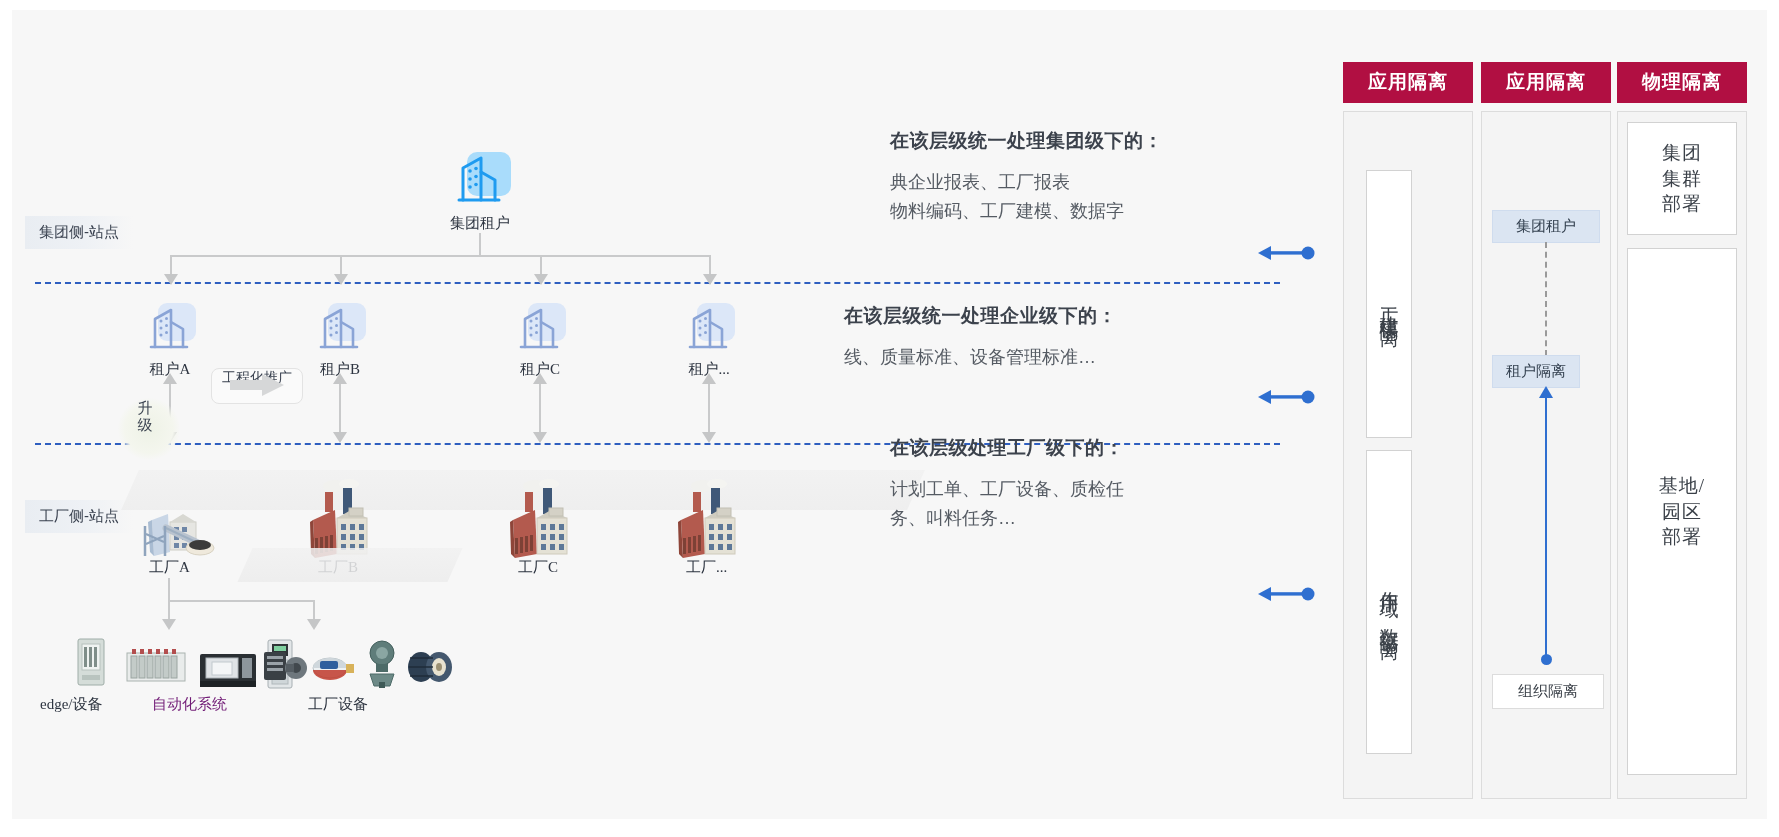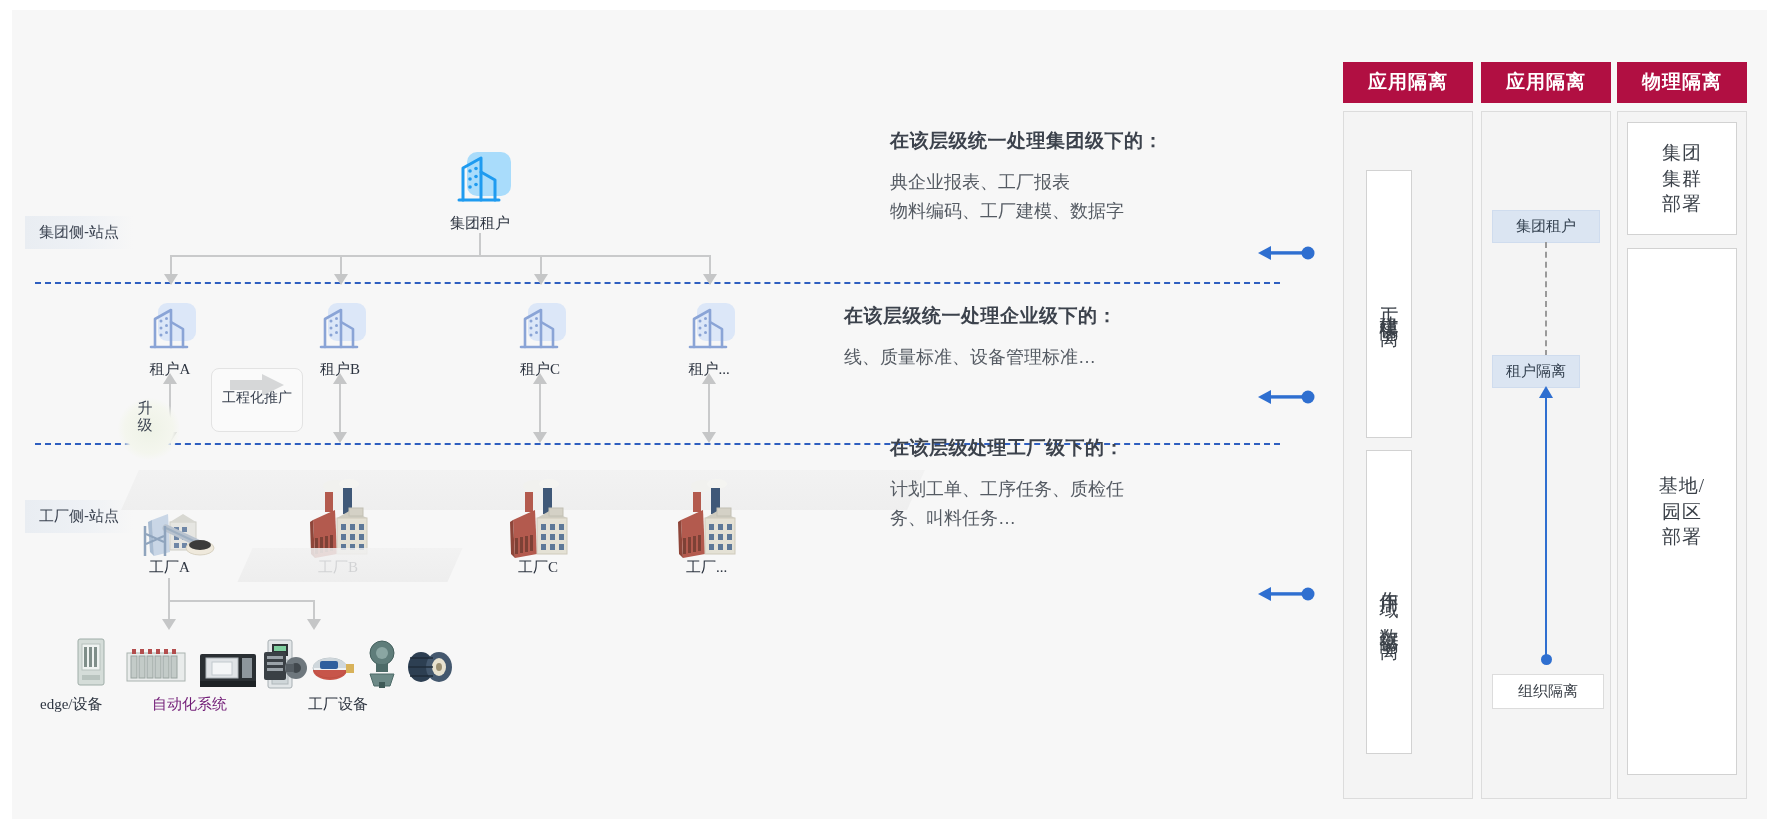--- a/index.html
+++ b/index.html
@@ -79,23 +79,23 @@
     width:38px; text-align:center; font-size:15px; color:#3b4350; line-height:1.12;
     font-family:"Liberation Serif","DejaVu Serif",serif;
   }
   #upgrade-halo {
     position:absolute; left:118px; top:398px; width:62px; height:62px;
     border-radius:50%; background:radial-gradient(circle,#eef2e6 0%,#f4f6ee 55%,rgba(247,247,247,0) 72%);
   }
 
   
   #promo-card {
-    position:absolute; left:211px; top:368px; width:92px; height:64px;
+    position:absolute; left:211px; top:368px; width:92px; height:36px;
     background:#fafafa; border:1px solid #e3e3e3; border-radius:8px;
-    display:flex; align-items:center; justify-content:center;
+    display:flex; align-items:flex-start; justify-content:center;
     padding-bottom:4px;
   }
   #promo-card .lbl { font-size:14px; color:#3a4250; white-space:nowrap;
     font-family:"Liberation Serif","DejaVu Serif",serif; }
   #promo-arrow { position:absolute; left:228px; top:372px; }
 
   
   #ground {
     position:absolute; left:130px; top:470px; width:786px; height:40px;
     background:linear-gradient(to bottom,#f1f1f1,#ededed);
@@ -581,21 +581,21 @@
   <div class="text-block" id="text-2">
     <div class="head">在该层级统一处理企业级下的：</div>
     <div class="body">
       <div>线、质量标准、设备管理标准…</div>
     </div>
   </div>
 
   <div class="text-block" id="text-3">
     <div class="head">在该层级处理工厂级下的：</div>
     <div class="body">
-      <div>计划工单、工序任务、质检任</div>
+      <div>计划工单、工厂设备、质检任</div>
       <div>务、叫料任务…</div>
     </div>
   </div>
 
   <div class="pointer" style="left:1258px; top:245px;">
     <svg width="58" height="16" viewBox="0 0 58 16">
       <path d="M0 8 L13 1 L13 15 Z" fill="#2f6fd0"></path>
       <rect x="12" y="6.2" width="34" height="3.4" fill="#2f6fd0"></rect>
       <circle cx="50" cy="8" r="6.5" fill="#2f6fd0"></circle>
     </svg>

